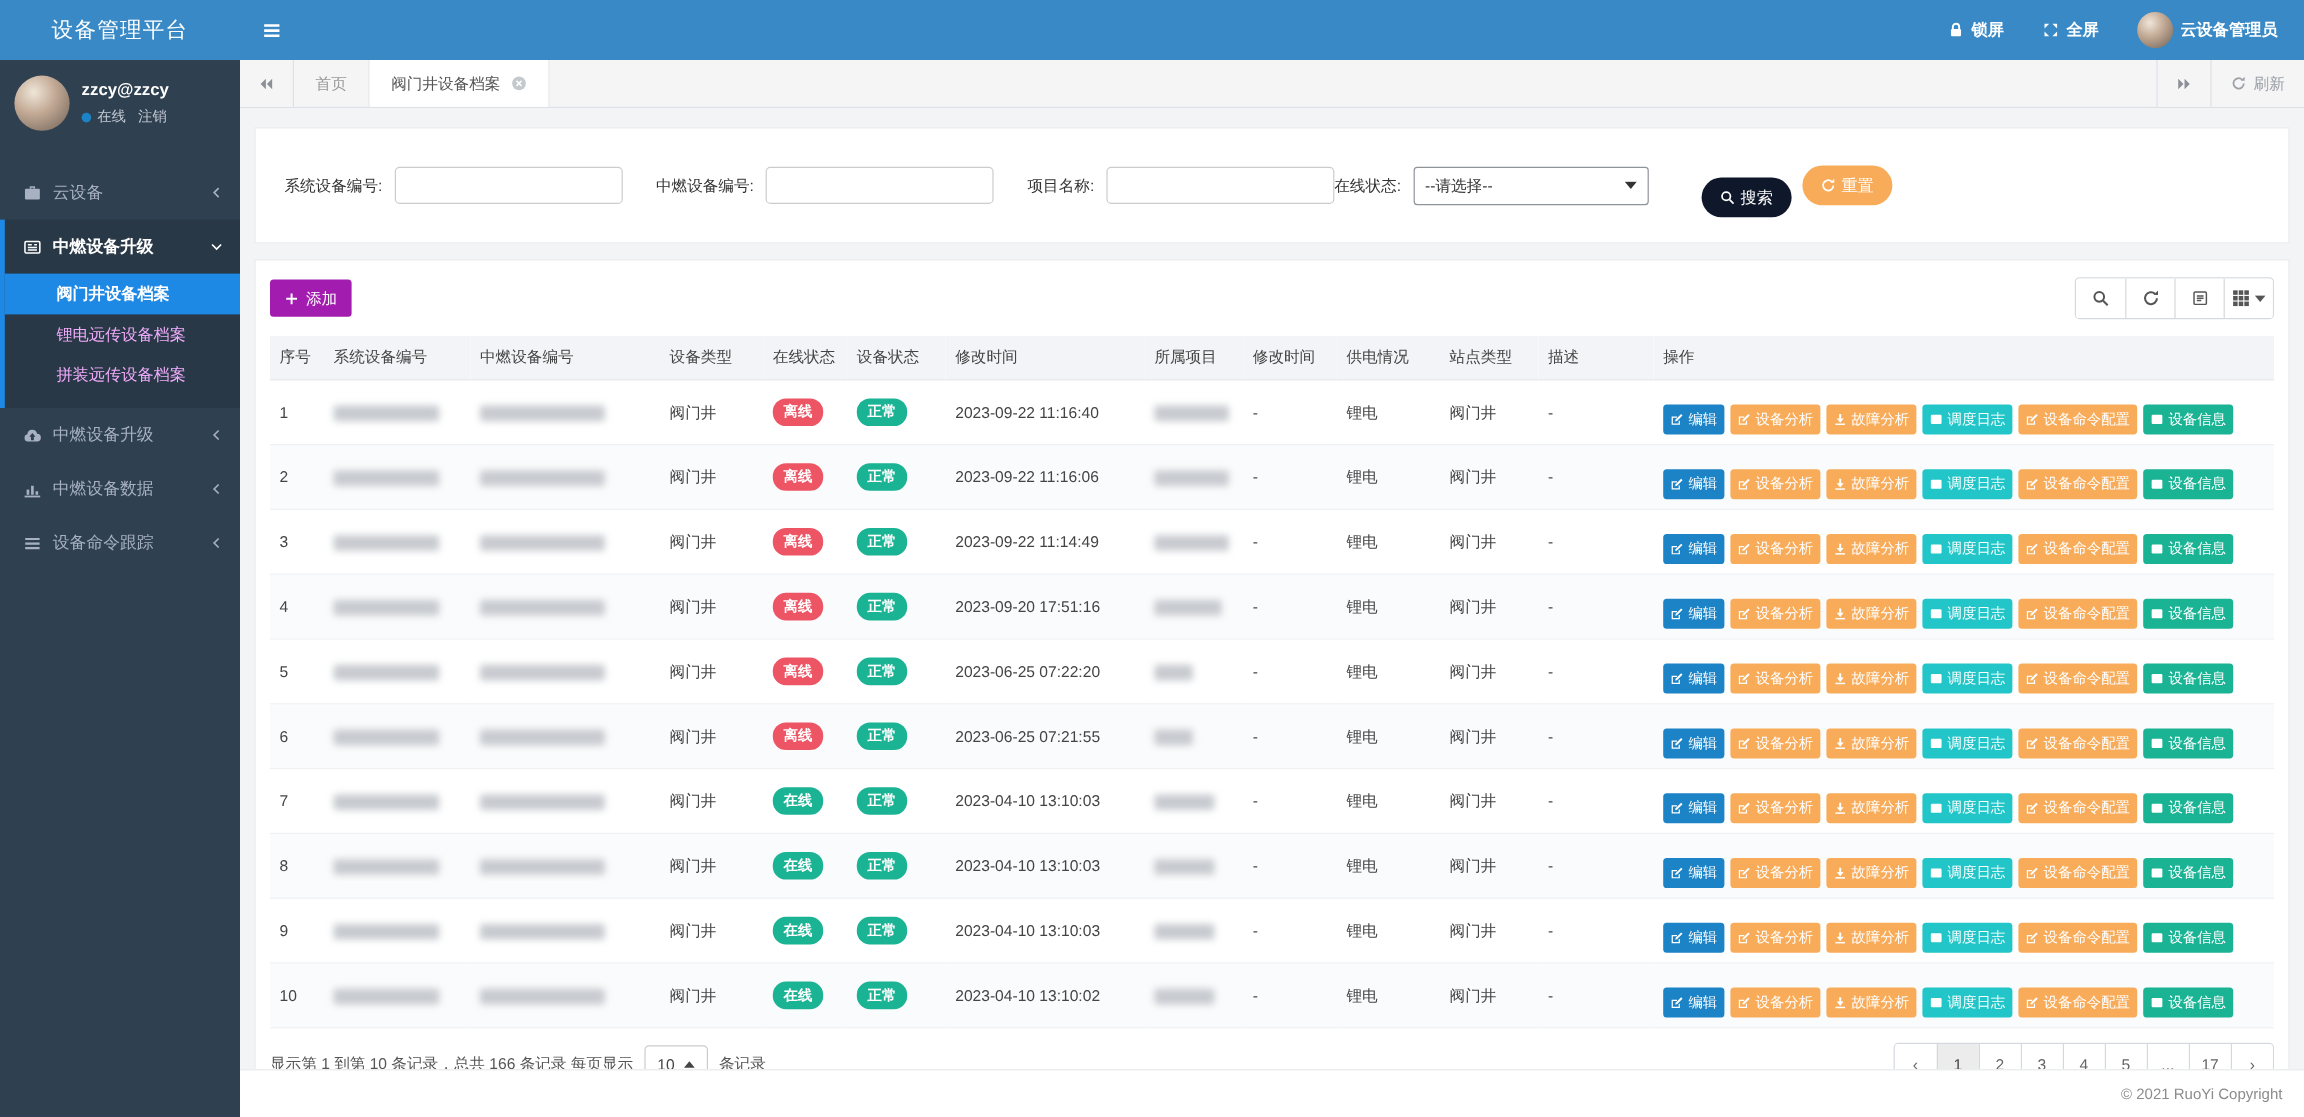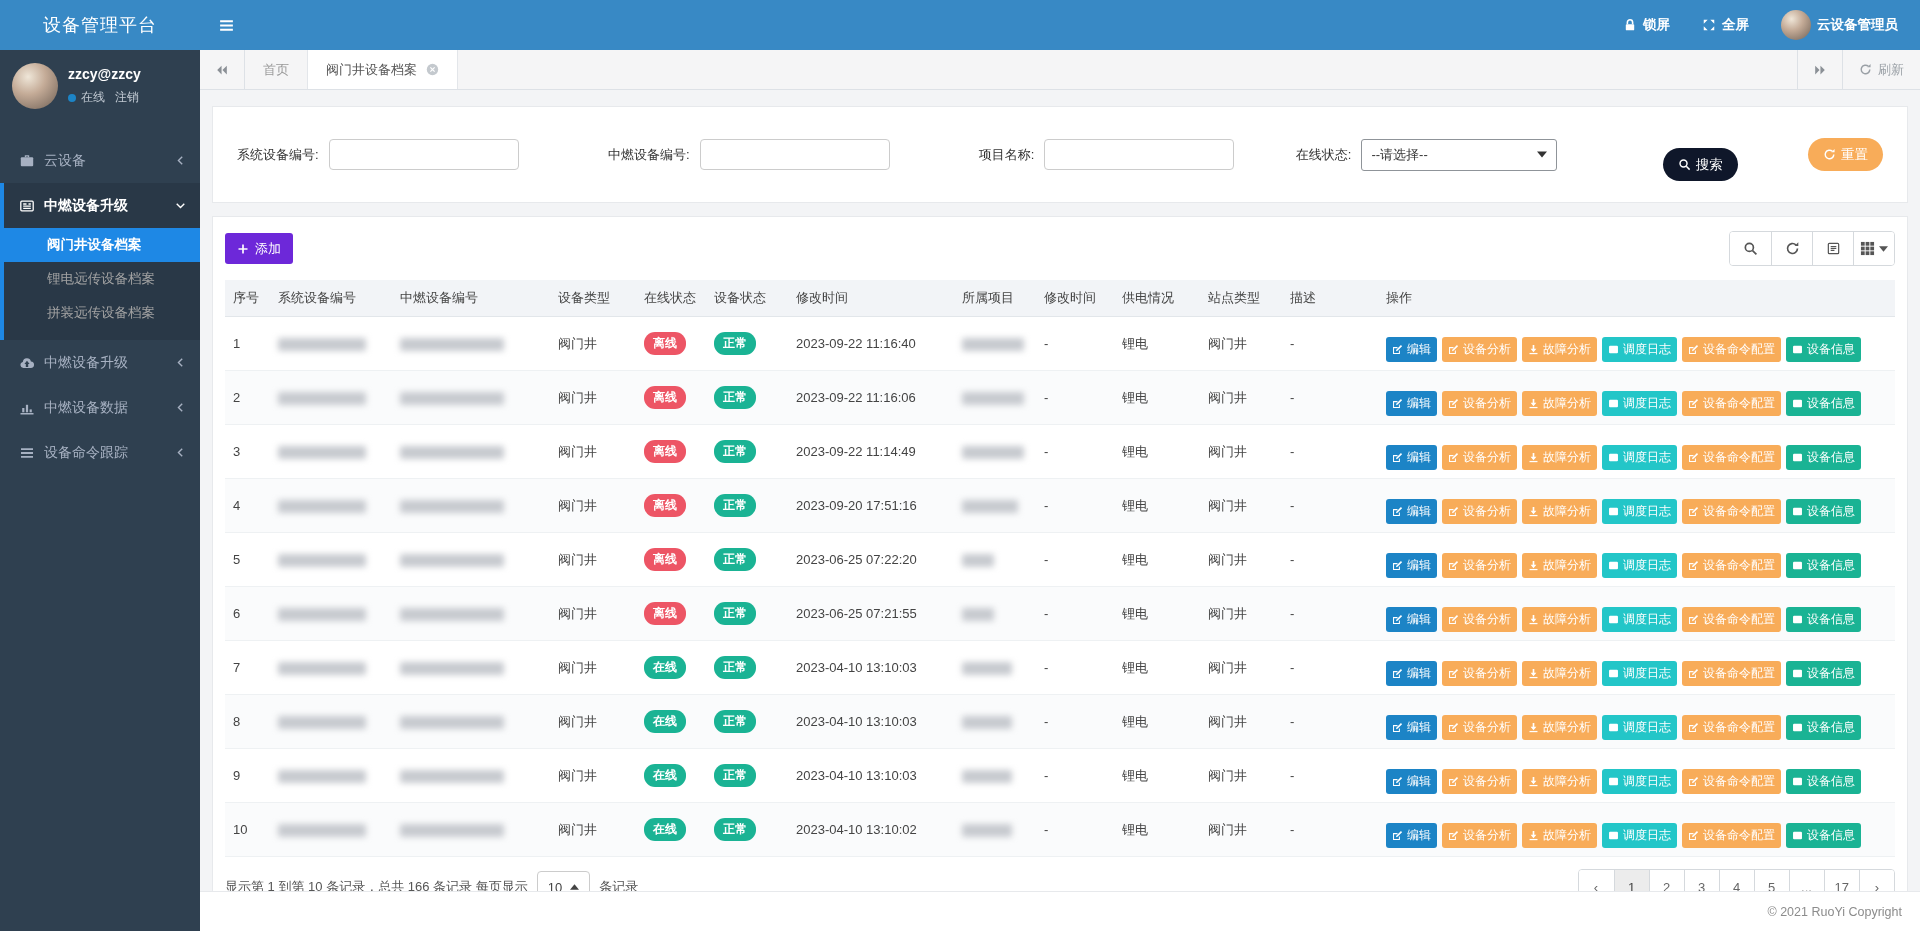--- a/index.html
+++ b/index.html
@@ -22,21 +22,21 @@
   .menu-group { }
   .menu-group.expanded { background:#293847; border-left:4px solid #1e88e5; }
   .menu-item { display:flex; align-items:center; height:45px; padding:0 14px 0 19px;
                color:#a7b1c2; font-size:14px; text-decoration:none; cursor:pointer; }
   .menu-group.expanded .menu-item { padding-left:15px; }
   .menu-item.active { color:#fff; font-weight:bold; }
   .mi-icon { width:16px; height:16px; margin-right:9px; display:inline-flex; }
   .mi-icon svg { width:16px; height:16px; }
   .chev { margin-left:auto; display:inline-flex; }
   .chev svg { width:11px; height:11px; }
-  .submenu-item { display:block; height:34px; line-height:34px; padding-left:43px; color:#a3a3a3;
+  .submenu-item { display:block; height:34px; line-height:34px; padding-left:43px; color:#f0abfc;
                   font-size:13.5px; text-decoration:none; cursor:pointer; }
   .submenu-item.active { background:#1e88e5; color:#fff; font-weight:bold; }
   .menu-group.expanded { padding-bottom:10px; }
 
   
   .main { flex:1; display:flex; flex-direction:column; min-width:0; }
   .topbar { height:50px; background:#3889c5; display:flex; align-items:center; flex-shrink:0; }
   .hamburger-btn { width:52px; height:50px; background:transparent; border:none; color:#fff;
                    display:flex; align-items:center; justify-content:center; cursor:pointer; }
   .hamburger-btn svg { width:17px; height:17px; }
@@ -60,38 +60,38 @@
   .tab .close-ic { margin-left:9px; display:inline-flex; }
   .tab .close-ic svg { width:13px; height:13px; }
   .tab-spacer { flex:1; }
   .tab-refresh { display:flex; align-items:center; gap:6px; padding:0 16px; color:#9aa0a6;
                  font-size:13px; border-left:1px solid #dde1e6; cursor:pointer; background:#f5f5f6; border-right:none; border-top:none; border-bottom:none;}
   .tab-refresh svg { width:13px; height:13px; }
 
   
   .content { flex:1; padding:16px 12px 0 12px; overflow:hidden; }
   .card { background:#fff; border:1px solid #e7e9ec; }
-  .search-card { padding:21px 24px; display:flex; align-items:center;justify-content:space-between; }
+  .search-card { padding:21px 24px; display:flex; align-items:center; }
   .field-group { display:flex; align-items:center; margin-right:28px; }
   .field-label { font-size:13px; color:#333; margin-right:10px; white-space:nowrap; }
   .text-input { width:190px; height:31px; border:1px solid #ccc; border-radius:4px; padding:0 9px;
                 font-size:13px; color:#333; background:#fff; }
   .select-box { width:196px; height:32px; border:1px solid #8f9499; border-radius:3px; background:#fff;
                 display:flex; align-items:center; justify-content:space-between; padding:0 9px;
                 font-size:13px; color:#333; cursor:pointer; }
   .select-box .ic svg { width:10px; height:7px; }
   .pill-btn { display:inline-flex; align-items:center; gap:5px; border:none; color:#fff; height:33px;
               padding:0 15px; border-radius:17px; font-size:13.5px; cursor:pointer; }
   .pill-btn svg { width:13px; height:13px; }
   .btn-search { background:#0f172a; margin-left:16px;margin-top:20px; }
   .btn-reset  { background:#f8ac59; margin-left:9px; }
 
   .table-card { margin-top:13px; padding:14px 12px 62px 12px; }
   .card-toolbar { display:flex; align-items:center; justify-content:space-between; }
-  .add-btn { background:#6d28d9; border:none; color:#fff; height:31px; padding:0 12px;
+  .add-btn { background:#a21caf; border:none; color:#fff; height:31px; padding:0 12px;
              border-radius:3px; font-size:13px; display:inline-flex; align-items:center; gap:6px; cursor:pointer; }
   .add-btn svg { width:12px; height:12px; }
   .icon-group { display:flex; border:1px solid #d5d9dd; border-radius:4px; overflow:hidden; }
   .icon-btn { width:41px; height:33px; background:#fff; border:none; border-left:1px solid #d5d9dd;
               display:flex; align-items:center; justify-content:center; color:#555; cursor:pointer; gap:4px; }
   .icon-btn:first-child { border-left:none; }
   .icon-btn svg { width:15px; height:15px; }
   .icon-btn .caret svg { width:9px; height:6px; }
 
   table.grid { width:100%; border-collapse:collapse; margin-top:14px; table-layout:fixed; }

